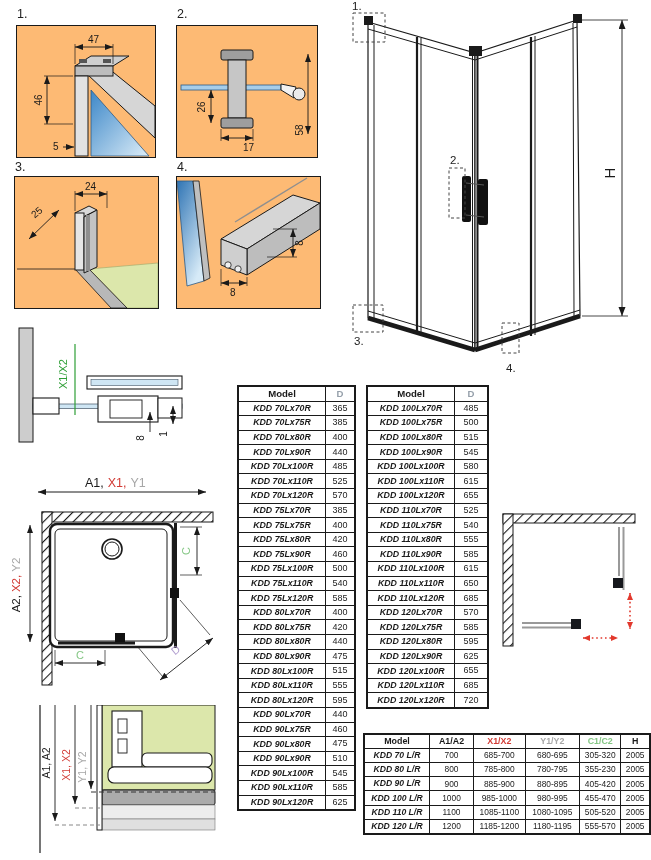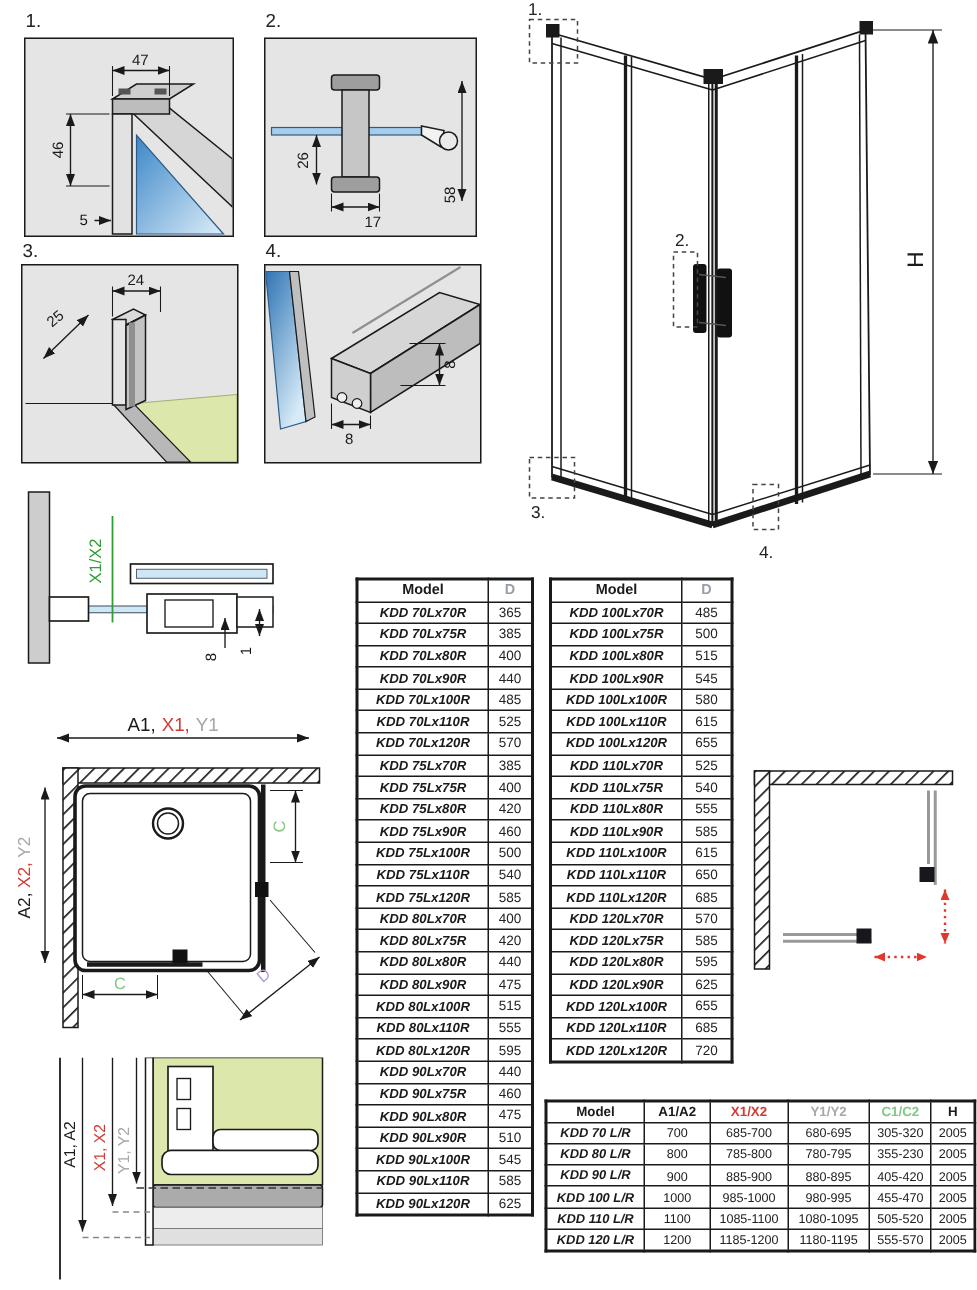--- a/index.html
+++ b/index.html
@@ -1,19 +1,19 @@
 <!DOCTYPE html>
 <html><head>
 <meta charset="utf-8">
 <style>
   html,body{margin:0;padding:0;background:#fff;}
   body{width:651px;height:860px;position:relative;overflow:hidden;
        font-family:"Liberation Sans",sans-serif;color:#1a1a1a;}
   .abs{position:absolute;}
-  .det-box{position:absolute;border:1.5px solid #1a1a1a;background:#e5e5e5;}
+  .det-box{position:absolute;border:1.5px solid #1a1a1a;background:#fdba74;}
   .det-label{position:absolute;font-size:12.5px;color:#222;}
   svg{display:block;}
   svg text{font-family:"Liberation Sans",sans-serif;}
   .dim{font-size:10px;fill:#1a1a1a;}
   .callout{font-size:11.5px;fill:#222;}
 
   
   .dtable{position:absolute;border-collapse:collapse;background:#fff;border:2px solid #1a1a1a;}
   .dtable th,.dtable td{border:1px solid #1a1a1a;text-align:center;padding:0 1px;line-height:1;}
   .dtable th{font-size:9.6px;height:13.5px;font-weight:bold;}

